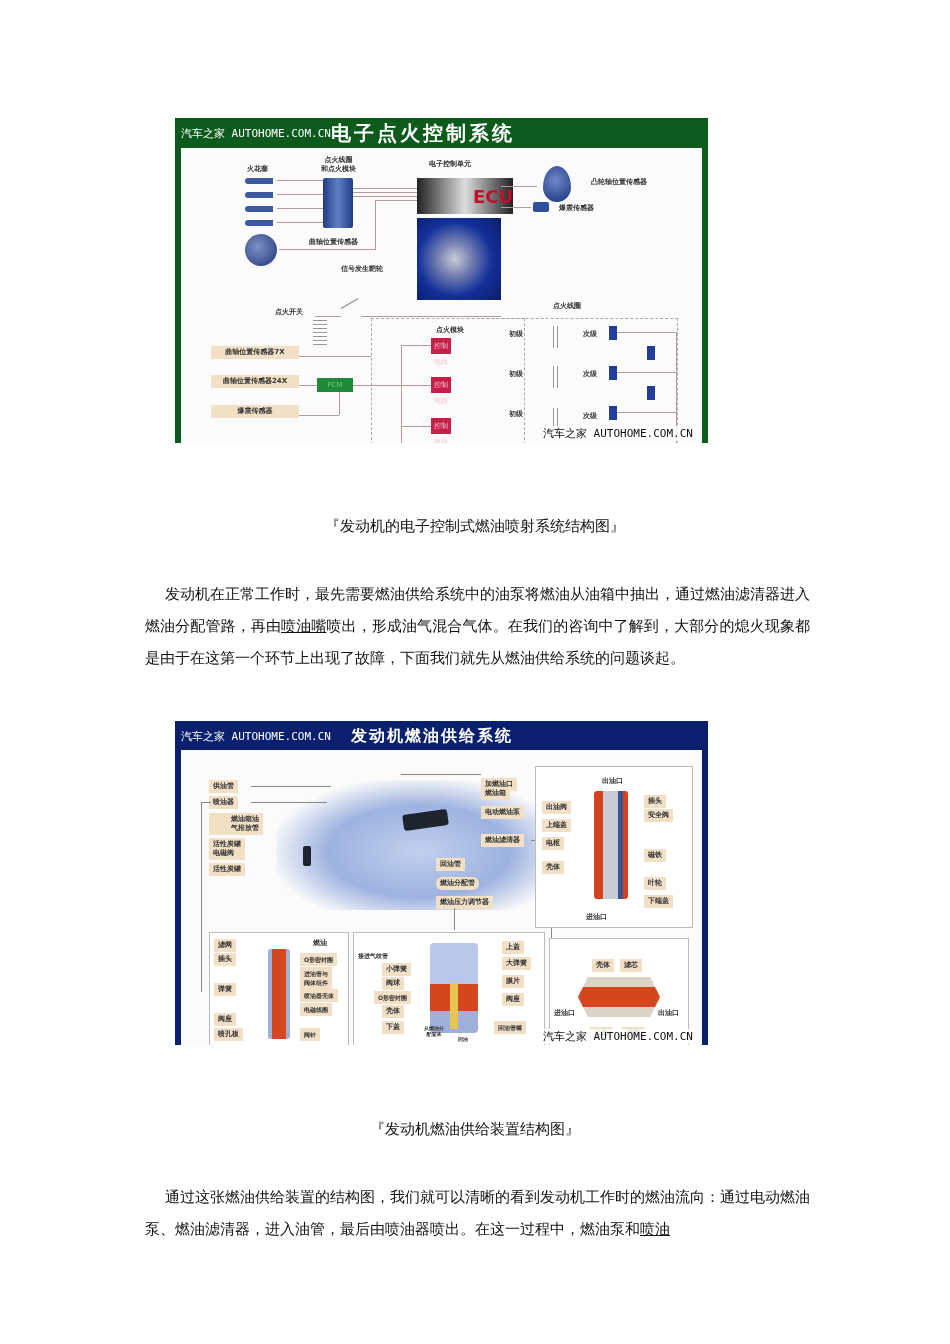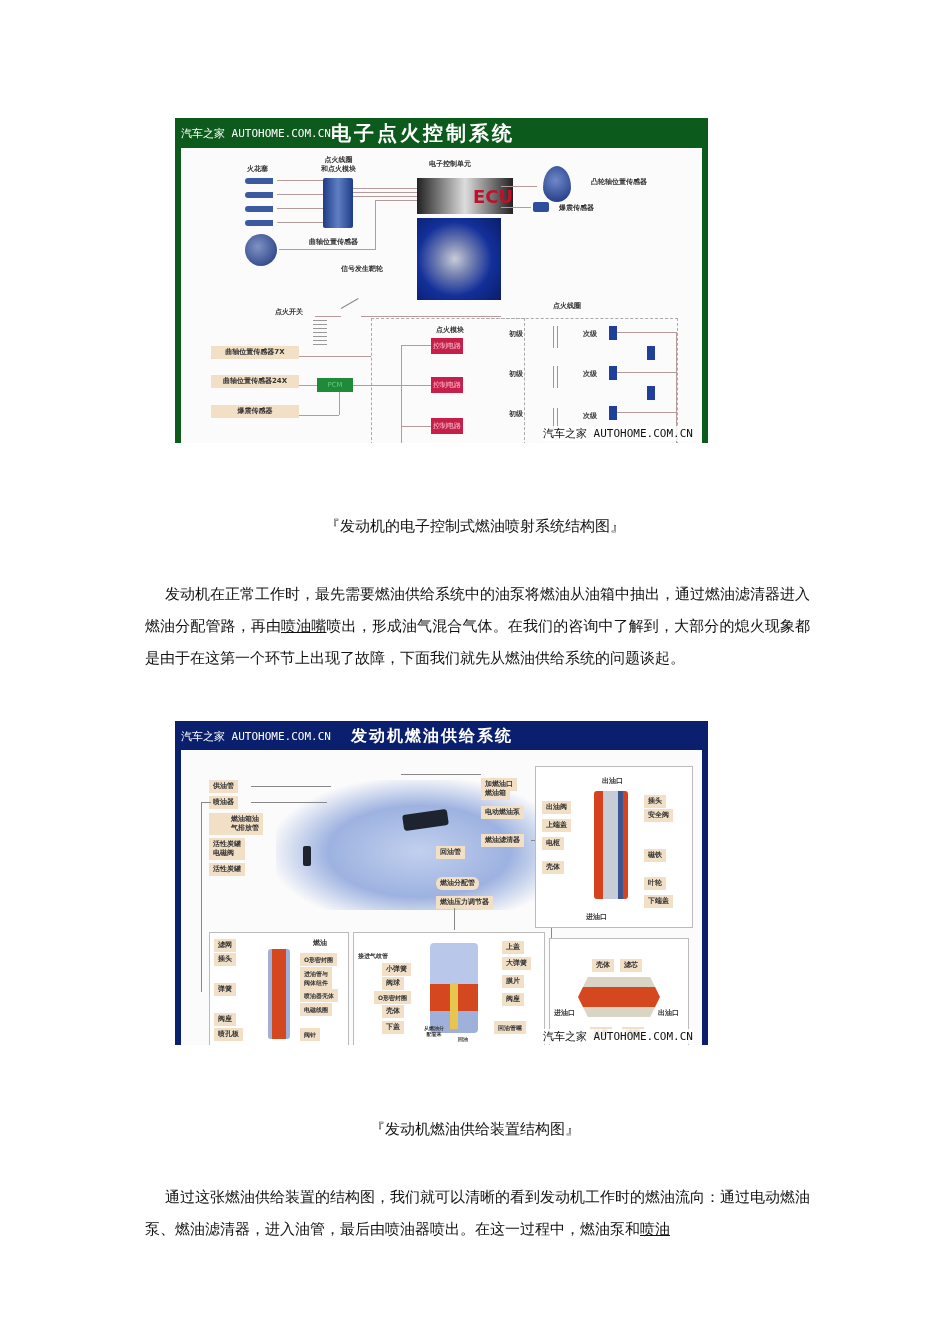--- a/index.html
+++ b/index.html
@@ -7,21 +7,21 @@
          font-family:"DejaVu Serif","Liberation Serif",serif; color:#111; }
   .fig { position:absolute; box-sizing:border-box; overflow:hidden; }
   .fig-head { position:absolute; left:0; top:0; right:0; height:30px; color:#fff;
               display:flex; align-items:center; }
   .fig-head .wm { font-family:"DejaVu Sans Mono","Liberation Mono",monospace; font-size:11px; margin-left:6px; letter-spacing:0px; white-space:nowrap; }
   .fig-head .title { font-family:"DejaVu Sans","Liberation Sans",sans-serif; font-weight:bold; white-space:nowrap; }
   .fig-body { position:absolute; background:#fbfbfb; }
   .wm-foot { position:absolute; font-family:"DejaVu Sans Mono","Liberation Mono",monospace; font-size:11px; color:#111; background:rgba(255,255,255,0.85); white-space:nowrap; }
   .lbl { position:absolute; font-family:"DejaVu Sans","Liberation Sans",sans-serif; font-size:7px; font-weight:bold; color:#333; white-space:nowrap; line-height:9px; }
   .tag { position:absolute; font-family:"DejaVu Sans","Liberation Sans",sans-serif; font-size:7px; font-weight:bold; color:#333; background:#f1dfc6; padding:2px 4px; white-space:nowrap; line-height:9px; }
-  .redbox { position:absolute; background:#c81e4a; color:#f6c9d4; font-family:"DejaVu Sans","Liberation Sans",sans-serif; font-size:7px; text-align:center; line-height:16px; width:32px; height:16px; }
+  .redbox { position:absolute; background:#c81e4a; color:#f6c9d4; font-family:"DejaVu Sans","Liberation Sans",sans-serif; font-size:7px; text-align:center; line-height:16px; width:20px; height:16px; }
   .line { position:absolute; background:#b59a9a; }
   .dash { position:absolute; border:1px dashed #aaa; }
   .caption { position:absolute; left:0; width:950px; text-align:center; font-size:15px; }
   .para { position:absolute; left:145px; width:665px; font-size:15px; line-height:32px; text-align:justify;margin-top:12px; }
   .para .u { text-decoration:underline; }
   .indent { display:inline-block; width:20px; }
 </style>
 </head>
 <body>
 
@@ -154,21 +154,21 @@
     <div class="line" style="left:20px; top:52px; width:1px; height:190px; background:#888;"></div>
 
     <span class="tag" style="left:300px; top:28px;">加燃油口</span>
     <span class="tag" style="left:300px; top:37px;">燃油箱</span>
     <span class="tag" style="left:300px; top:56px;">电动燃油泵</span>
     <span class="tag" style="left:300px; top:84px;">燃油滤清器</span>
     <div class="line" style="left:220px; top:24px; width:80px; height:1px; background:#888;"></div>
     <div class="line" style="left:350px; top:90px; width:20px; height:1px; background:#888;"></div>
     <div class="line" style="left:370px; top:90px; width:1px; height:108px; background:#888;"></div>
 
-    <span class="tag" style="left:255px; top:96px;">回油管</span>
+    <span class="tag" style="left:255px; top:108px;">回油管</span>
     <span class="tag" style="left:255px; top:127px;border-radius:6px;">燃油分配管</span>
     <span class="tag" style="left:255px; top:146px;">燃油压力调节器</span>
     <div class="line" style="left:273px; top:158px; width:1px; height:22px; background:#888;"></div>
 
     <div style="position:absolute; left:354px; top:16px; width:156px; height:160px; border:1px solid #bbb; background:#fff;">
       <span class="lbl" style="left:66px; top:10px;">出油口</span>
       <div style="position:absolute; left:58px; top:24px; width:34px; height:108px; background:linear-gradient(90deg,#d6421d 0 25%,#c8ccd6 25% 70%,#3a5590 70% 85%,#d6421d 85%); border-radius:3px;"></div>
       <span class="tag" style="left:6px; top:34px;">出油阀</span>
       <span class="tag" style="left:6px; top:52px;">上端盖</span>
       <span class="tag" style="left:6px; top:70px;">电枢</span>

